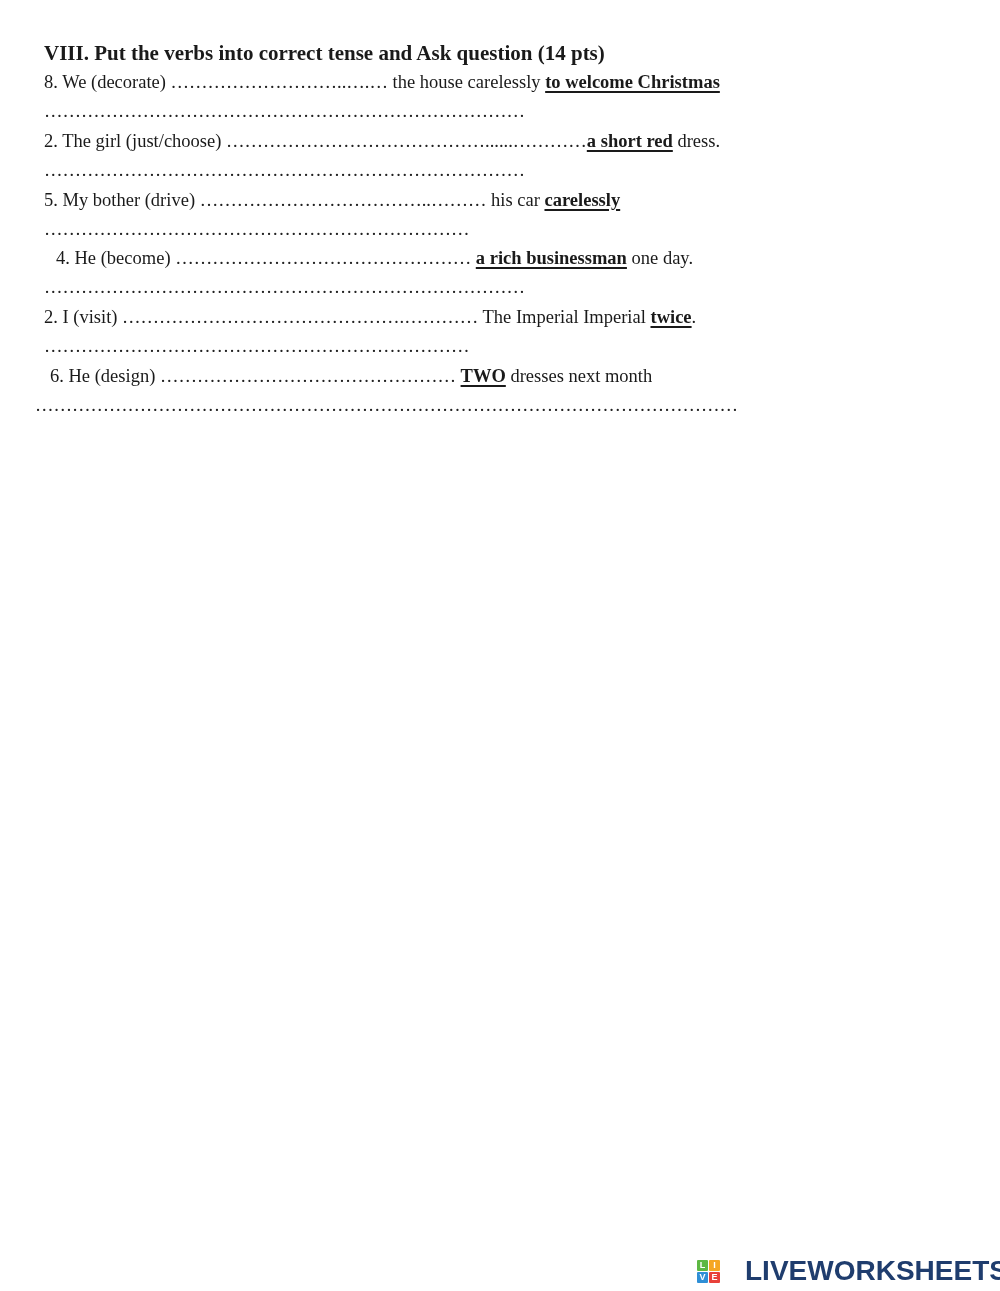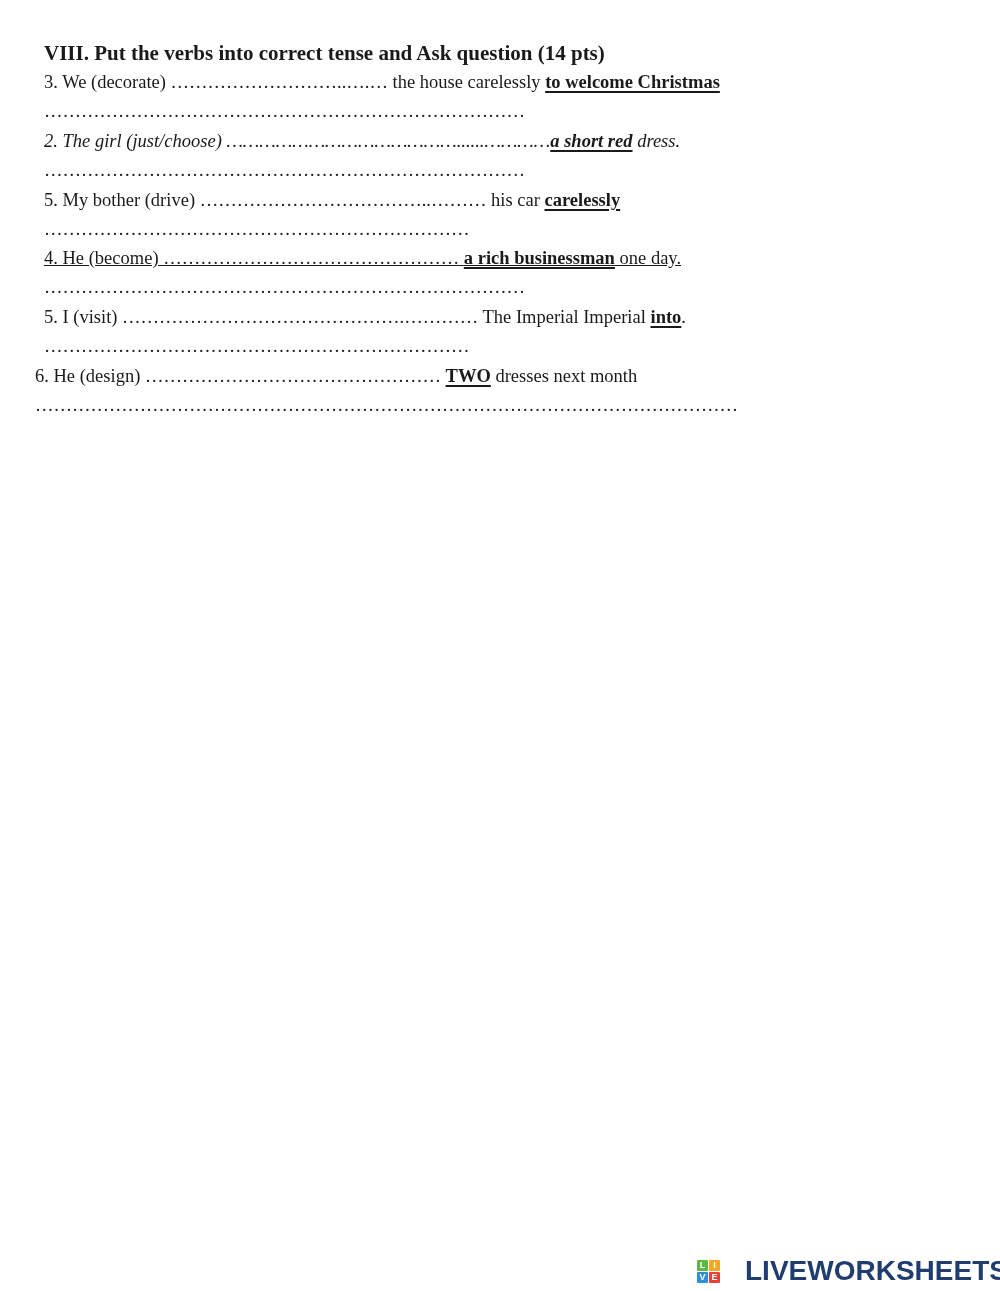--- a/index.html
+++ b/index.html
@@ -72,45 +72,45 @@
     }
   </style>
 </head>
 <body>
 
 <div>
 
   <div class="line title" style="left:44px; top:42px;">VIII. Put the verbs into correct tense and Ask question (14 pts)</div>
 
   <div class="line" style="left:44px; top:71px;">
-    <span>3. We (decorate) </span><span class="dots">………………………..….…</span><span> the house carelessly </span><span class="b-u">to welcome Christmas</span><span></span>
+    <span>8. We (decorate) </span><span class="dots">………………………..….…</span><span> the house carelessly </span><span class="b-u">to welcome Christmas</span><span></span>
   </div>
   <div class="line dots" style="left:44px; top:100px;">……………………………………………………………………</div>
 
-  <div class="line" style="left:44px; top:130px;font-style:italic;">
+  <div class="line" style="left:44px; top:130px;">
     <span>2. The girl (just/choose) </span><span class="dots">……………………………………......…………</span><span></span><span class="b-u">a short red</span><span> dress.</span>
   </div>
   <div class="line dots" style="left:44px; top:159px;">……………………………………………………………………</div>
 
   <div class="line" style="left:44px; top:189px;">
     <span>5. My bother (drive) </span><span class="dots">………………………………..………</span><span> his car </span><span class="b-u">carelessly</span><span></span>
   </div>
   <div class="line dots" style="left:44px; top:218px;">……………………………………………………………</div>
 
-  <div class="line" style="left:44px; top:247px;text-decoration:underline;">
+  <div class="line" style="left:56px; top:247px;">
     <span>4. He (become) </span><span class="dots">…………………………………………</span><span> </span><span class="b-u">a rich businessman</span><span> one day.</span>
   </div>
   <div class="line dots" style="left:44px; top:276px;">……………………………………………………………………</div>
 
   <div class="line" style="left:44px; top:306px;">
-    <span>5. I (visit) </span><span class="dots">……………………………………….…………</span><span> The Imperial Imperial </span><span class="b-u">into</span><span>.</span>
+    <span>2. I (visit) </span><span class="dots">……………………………………….…………</span><span> The Imperial Imperial </span><span class="b-u">twice</span><span>.</span>
   </div>
   <div class="line dots" style="left:44px; top:335px;">……………………………………………………………</div>
 
-  <div class="line" style="left:35px; top:365px;">
+  <div class="line" style="left:50px; top:365px;">
     <span>6. He (design) </span><span class="dots">…………………………………………</span><span> </span><span class="b-u">TWO</span><span> dresses next month</span>
   </div>
   <div class="line dots" style="left:35px; top:394px;">……………………………………………………………………………………………………</div>
 
 </div>
 
 <div class="logo">
   <div class="logo-grid">
     <span id="lg0" style="background: rgb(93, 184, 67);">L</span>
     <span id="lg1" style="background: rgb(245, 166, 35);">I</span>

